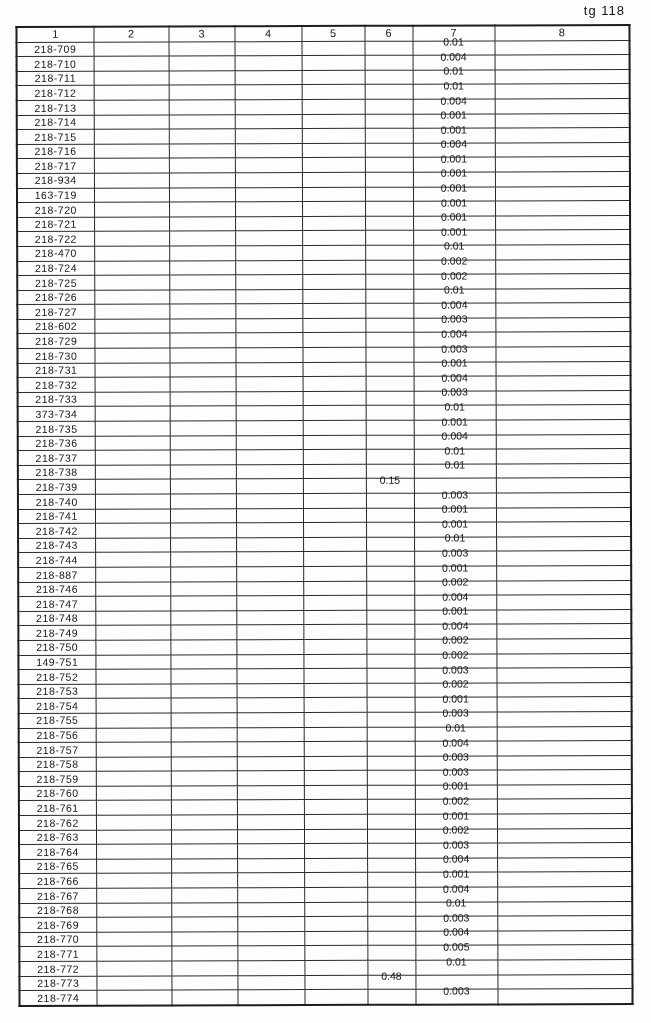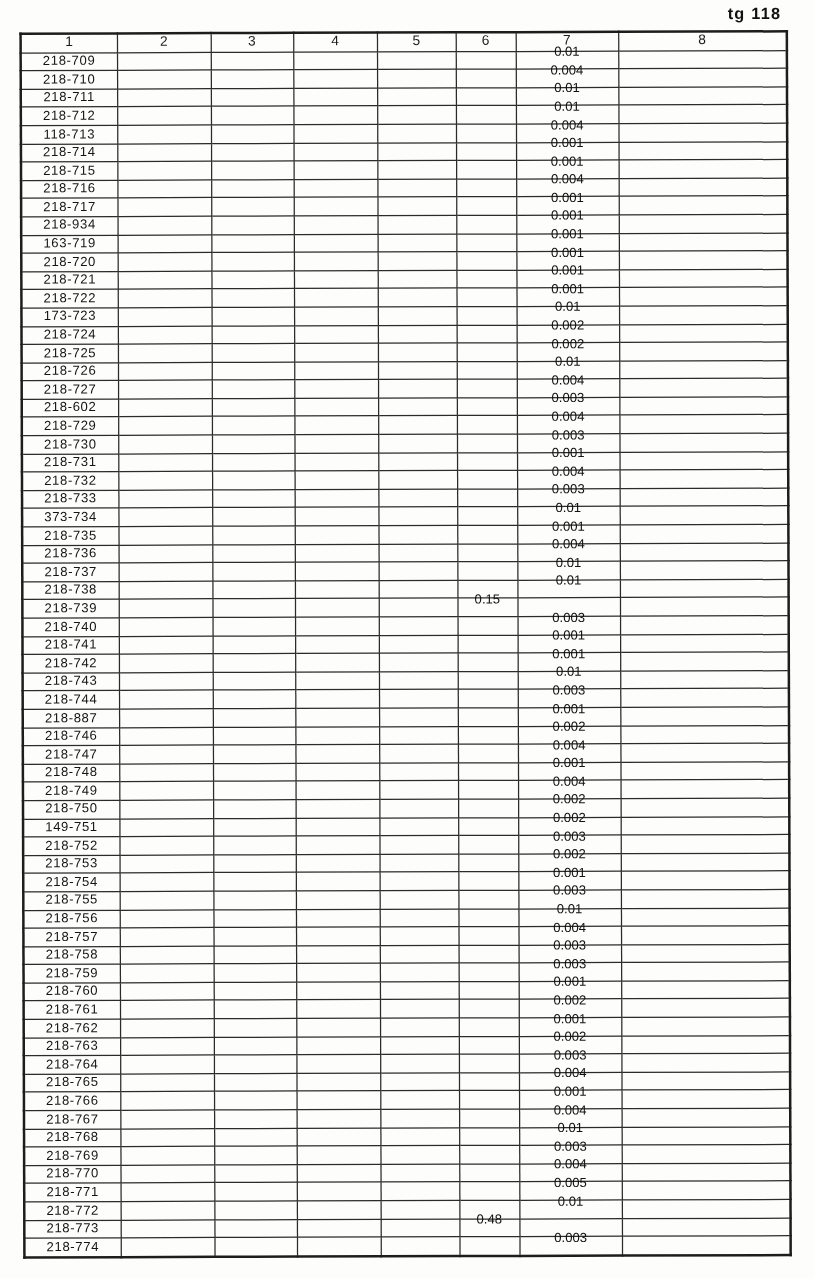--- a/index.html
+++ b/index.html
@@ -11,21 +11,21 @@
     font-family: "Liberation Sans", sans-serif;
     color: #161616;
     overflow: hidden;
     position: relative;
   }
   .corner-label {
     position: absolute;
     top: 3px;
     right: 26px;
     font-size: 13px;
-    font-weight: bold;
+    font-weight: normal;
     letter-spacing: 1px;
     color: #111;
   }
   .scan-wrap {
     position: absolute;
     left: 17px;
     top: 25px;
     transform: rotate(-0.18deg);
   }
   table.data-table {
@@ -138,21 +138,21 @@
           <td><span class="rowid">218-712</span></td>
           <td></td>
           <td></td>
           <td></td>
           <td></td>
           <td><span class="val"></span></td>
           <td><span class="val">0.01</span></td>
           <td></td>
         </tr>
         <tr>
-          <td><span class="rowid">118-713</span></td>
+          <td><span class="rowid">218-713</span></td>
           <td></td>
           <td></td>
           <td></td>
           <td></td>
           <td><span class="val"></span></td>
           <td><span class="val">0.004</span></td>
           <td></td>
         </tr>
         <tr>
           <td><span class="rowid">218-714</span></td>
@@ -238,21 +238,21 @@
           <td><span class="rowid">218-722</span></td>
           <td></td>
           <td></td>
           <td></td>
           <td></td>
           <td><span class="val"></span></td>
           <td><span class="val">0.001</span></td>
           <td></td>
         </tr>
         <tr>
-          <td><span class="rowid">173-723</span></td>
+          <td><span class="rowid">218-470</span></td>
           <td></td>
           <td></td>
           <td></td>
           <td></td>
           <td><span class="val"></span></td>
           <td><span class="val">0.01</span></td>
           <td></td>
         </tr>
         <tr>
           <td><span class="rowid">218-724</span></td>

